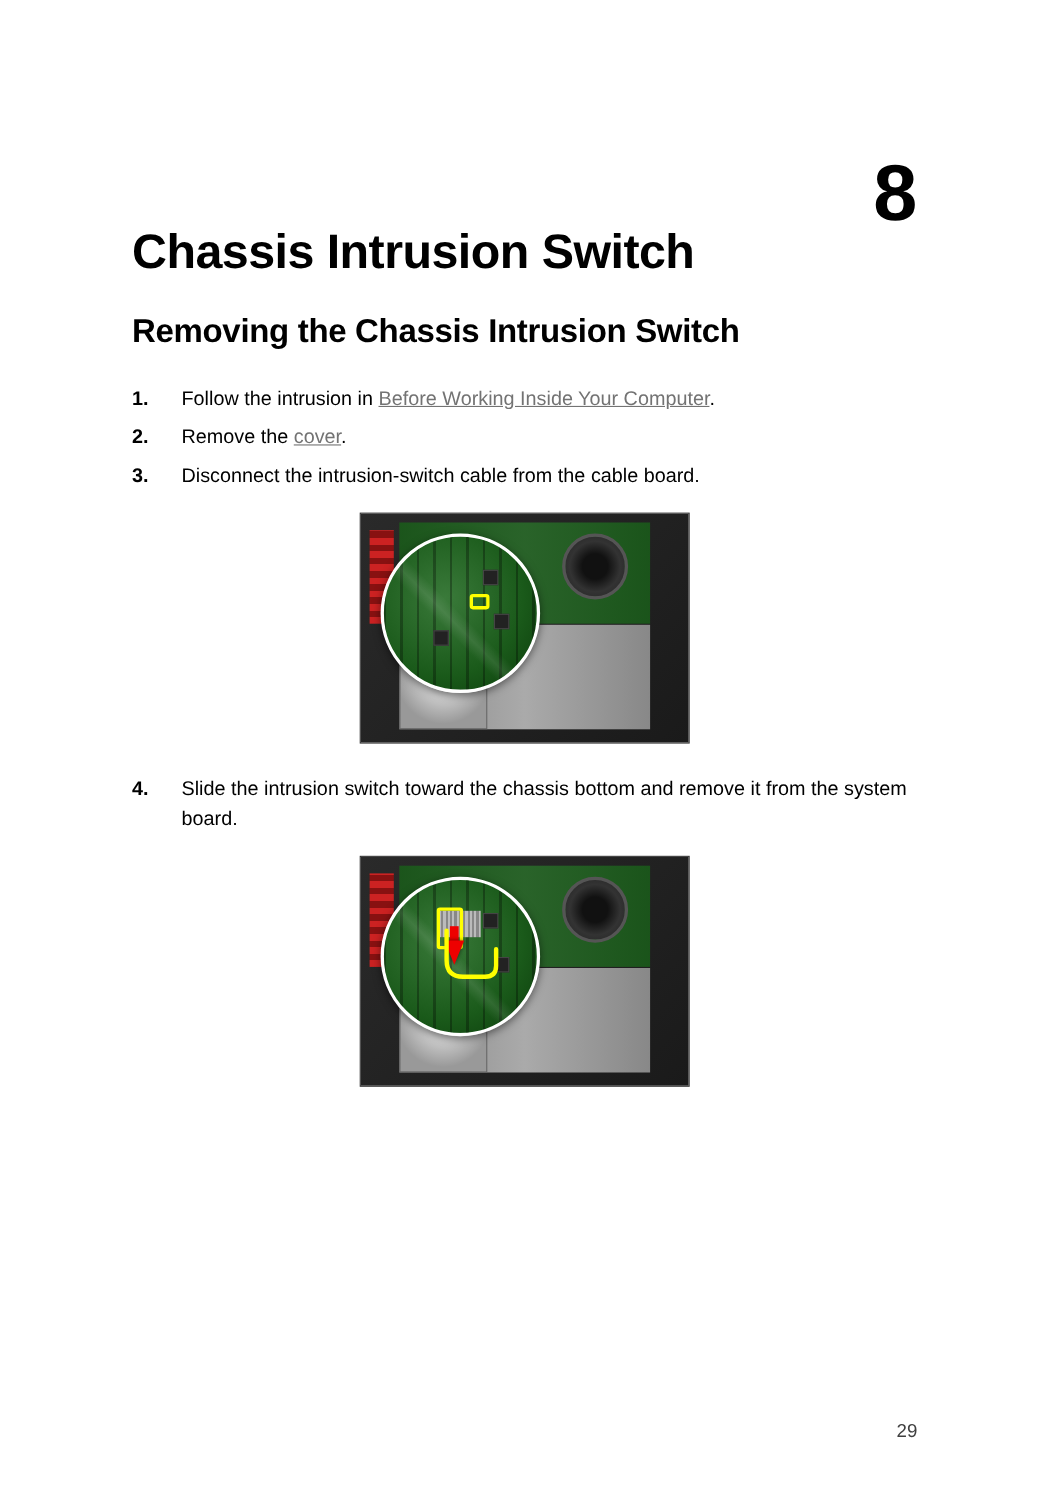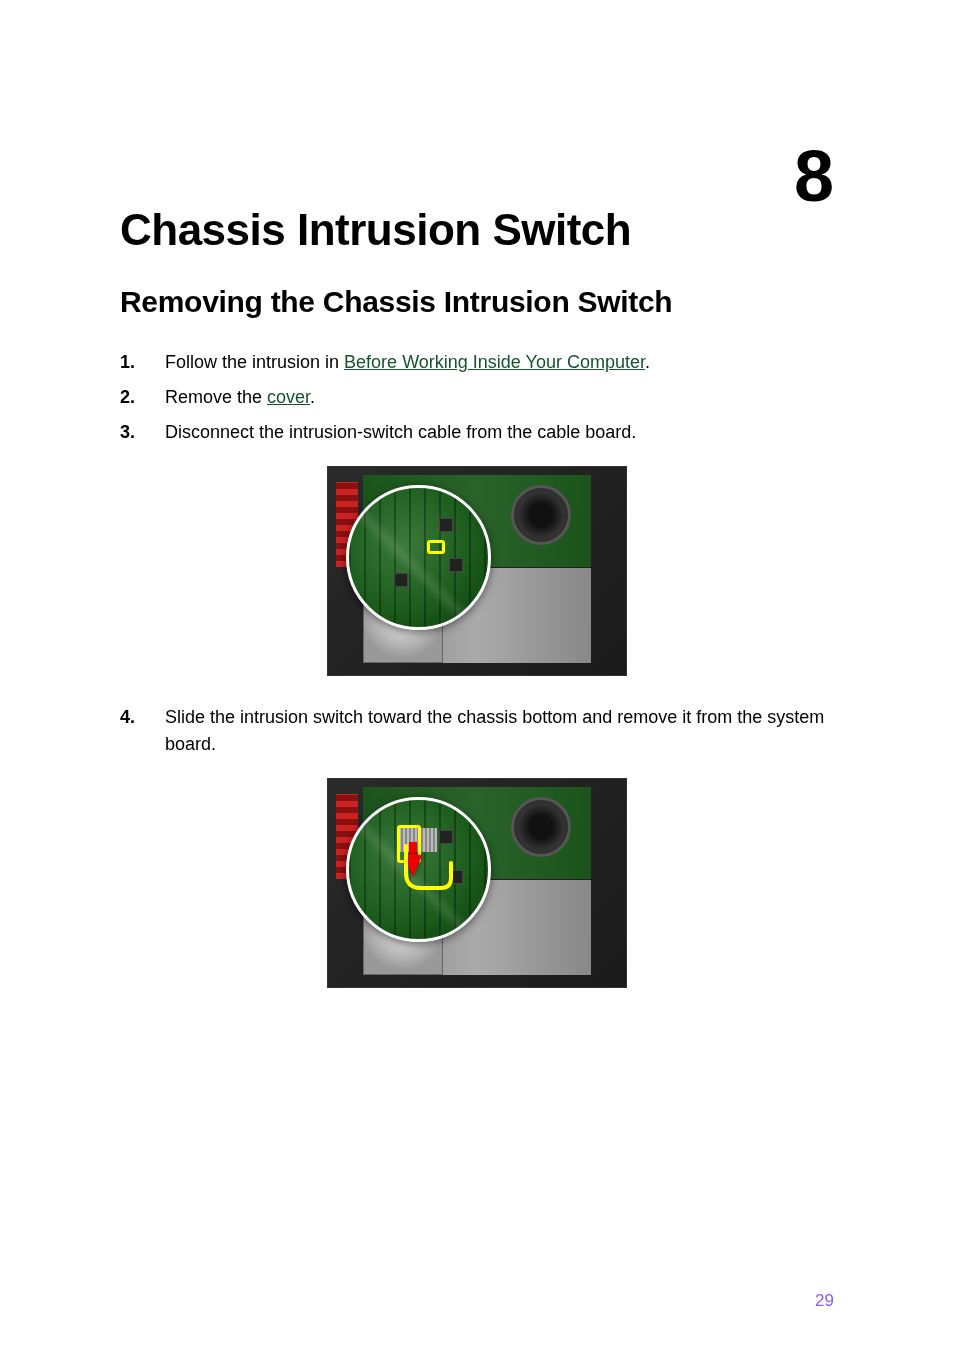--- a/index.html
+++ b/index.html
@@ -55,21 +55,21 @@
     }
     .step-num {
       font-weight: 700;
       min-width: 45px;
       flex-shrink: 0;
     }
     .step-text {
       flex: 1;
     }
     .link {
-      color: #14532d;
+      color: #737373;
       text-decoration: underline;
     }
     .figure {
       margin: 20px 0 28px 0;
       display: flex;
       justify-content: center;
     }
     .figure-box {
       width: 300px;
       height: 210px;
@@ -182,21 +182,21 @@
       top: 38px;
       left: 42px;
       width: 70px;
       height: 70px;
     }
     .page-number {
       position: absolute;
       bottom: 55px;
       right: 120px;
       font-size: 17px;
-      color: #8b5cf6;
+      color: #404040;
     }
     .chip {
       position: absolute;
       width: 14px;
       height: 14px;
       background: #222;
       border: 1px solid #444;
     }
     .c1 { top: 30px; left: 90px; }
     .c2 { top: 85px; left: 45px; }

